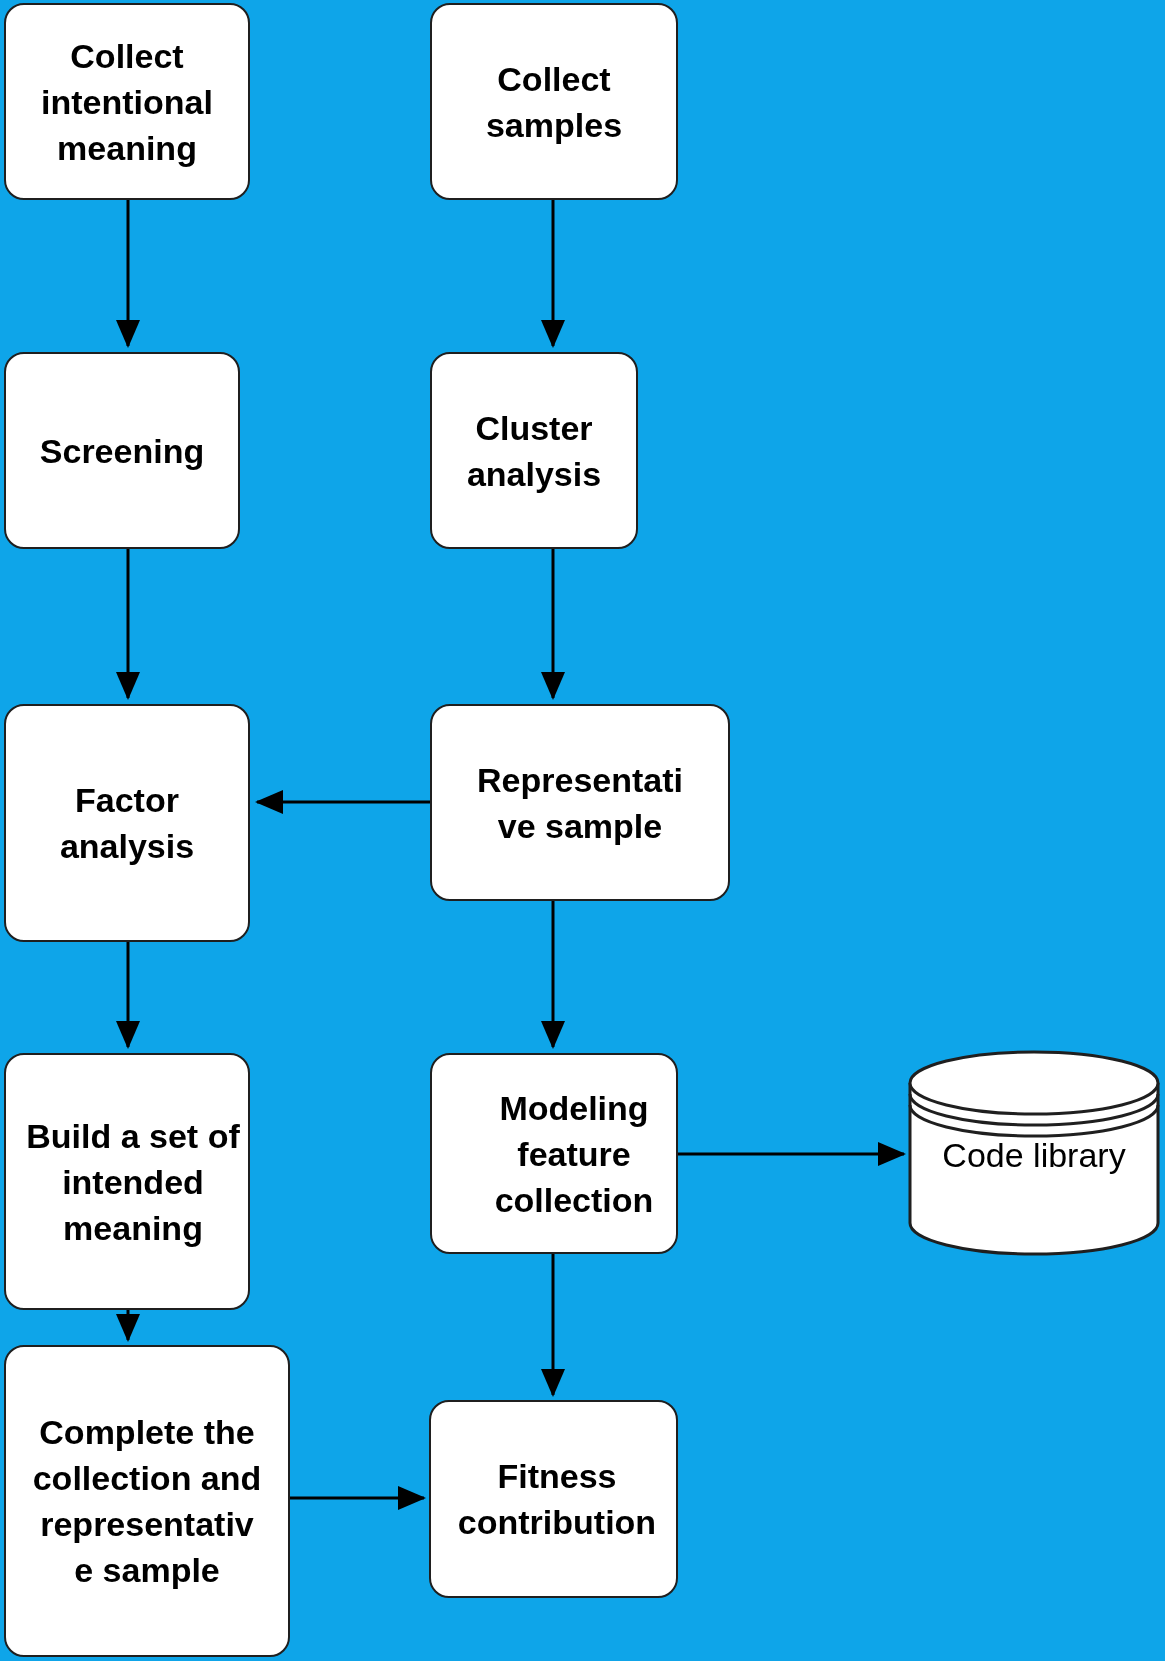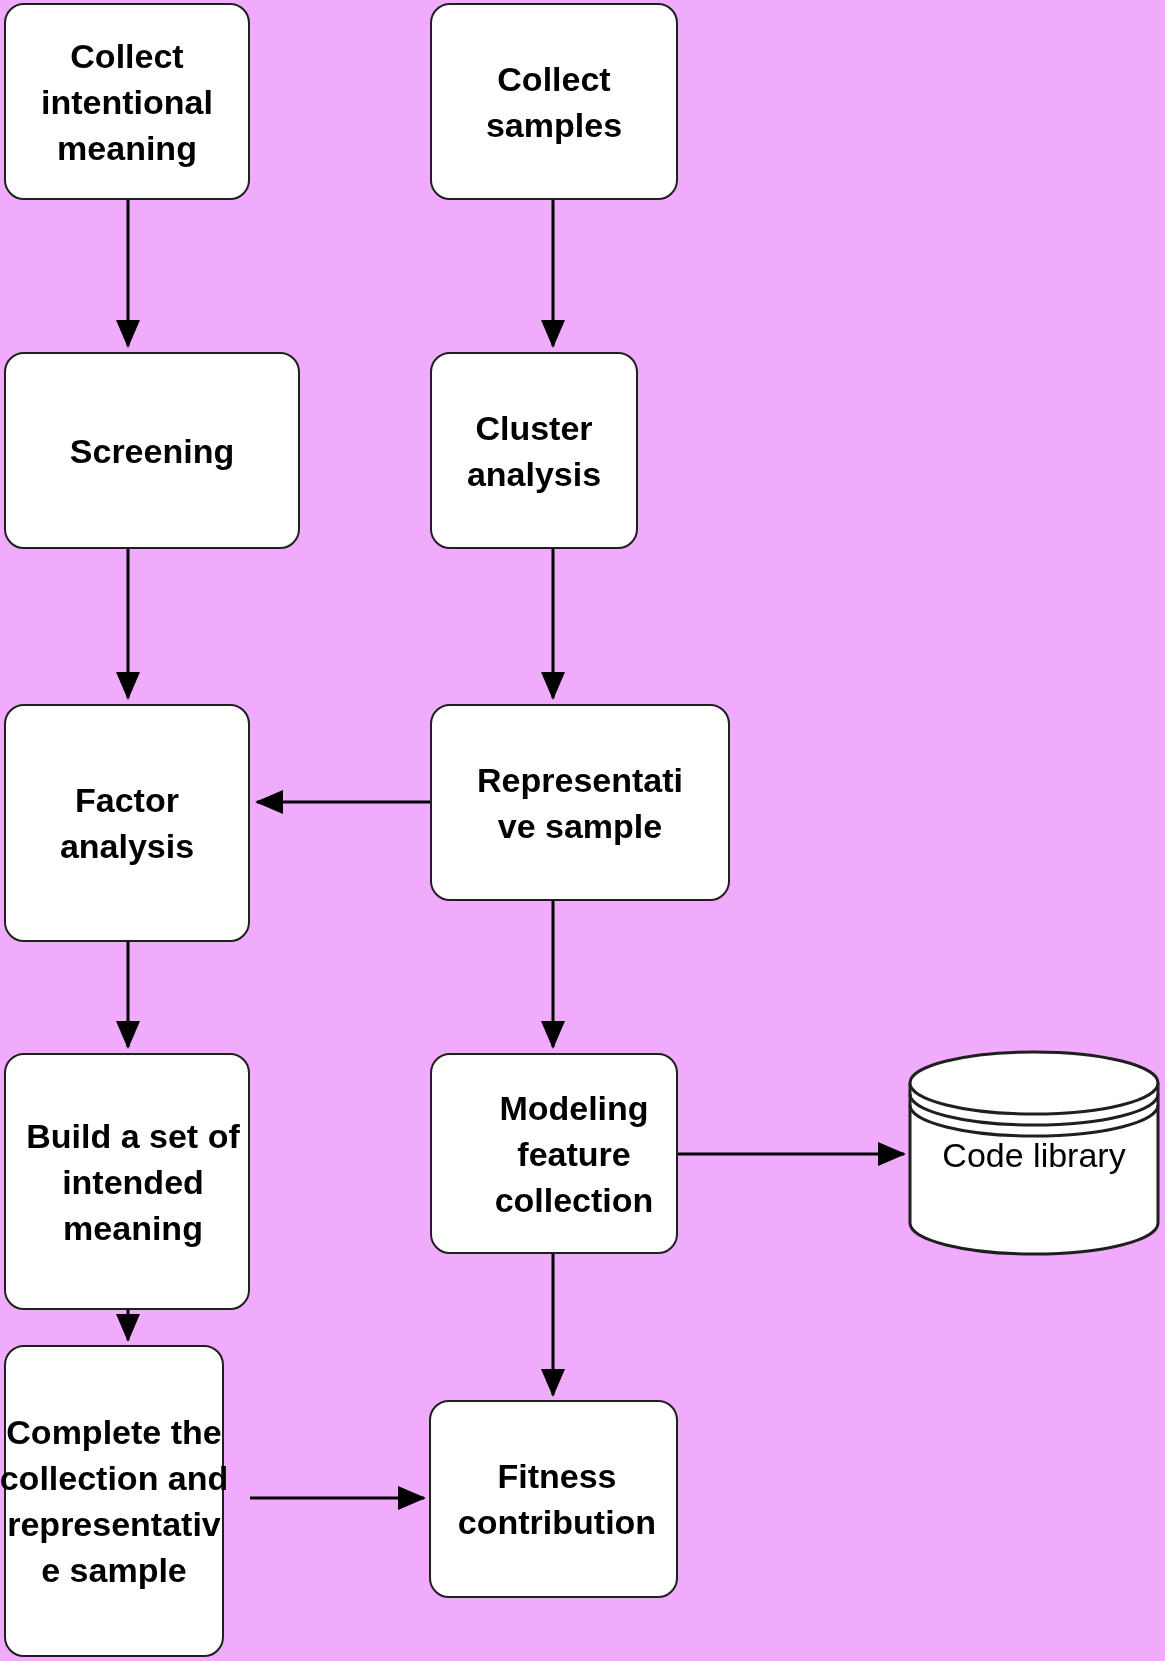--- a/index.html
+++ b/index.html
@@ -1,20 +1,20 @@
 <!DOCTYPE html>
 <html><head>
 <meta charset="utf-8">
 <style>
   html, body { margin: 0; padding: 0; background: #ffffff; }
   #canvas {
     position: relative;
     width: 1165px;
     height: 1661px;
-    background: #f0abfc;
+    background: #0ea5e9;
     font-family: "Liberation Sans", sans-serif;
     overflow: hidden;
   }
   #edge-layer {
     position: absolute;
     left: 0; top: 0;
     width: 1165px; height: 1661px;
   }
   .node {
     position: absolute;
@@ -85,21 +85,21 @@
     <span class="ln">Collect</span>
     <span class="ln">intentional</span>
     <span class="ln">meaning</span>
   </div>
 
   <div class="node" style="left:430px; top:3px; width:248px; height:197px;">
     <span class="ln">Collect</span>
     <span class="ln">samples</span>
   </div>
 
-  <div class="node" style="left:4px; top:352px; width:296px; height:197px;">
+  <div class="node" style="left:4px; top:352px; width:236px; height:197px;">
     <span class="ln">Screening</span>
   </div>
 
   <div class="node" style="left:430px; top:352px; width:208px; height:197px;">
     <span class="ln">Cluster</span>
     <span class="ln">analysis</span>
   </div>
 
   <div class="node" style="left:4px; top:704px; width:246px; height:238px;">
     <span class="ln">Factor</span>
@@ -118,21 +118,21 @@
   </div>
 
   <div class="node" style="left:430px; top:1053px; width:248px; height:201px;padding-left:40px;">
     <span class="ln">Modeling</span>
     <span class="ln">feature</span>
     <span class="ln">collection</span>
   </div>
 
   <div class="cyl-label" style="left:910px; top:1125px; width:248px; height:60px;">Code library</div>
 
-  <div class="node" style="left:4px; top:1345px; width:220px; height:312px;">
+  <div class="node" style="left:4px; top:1345px; width:286px; height:312px;">
     <span class="ln">Complete the</span>
     <span class="ln">collection and</span>
     <span class="ln">representativ</span>
     <span class="ln">e sample</span>
   </div>
 
   <div class="node" style="left:429px; top:1400px; width:249px; height:198px;padding-left:7px;">
     <span class="ln">Fitness</span>
     <span class="ln">contribution</span>
   </div>

